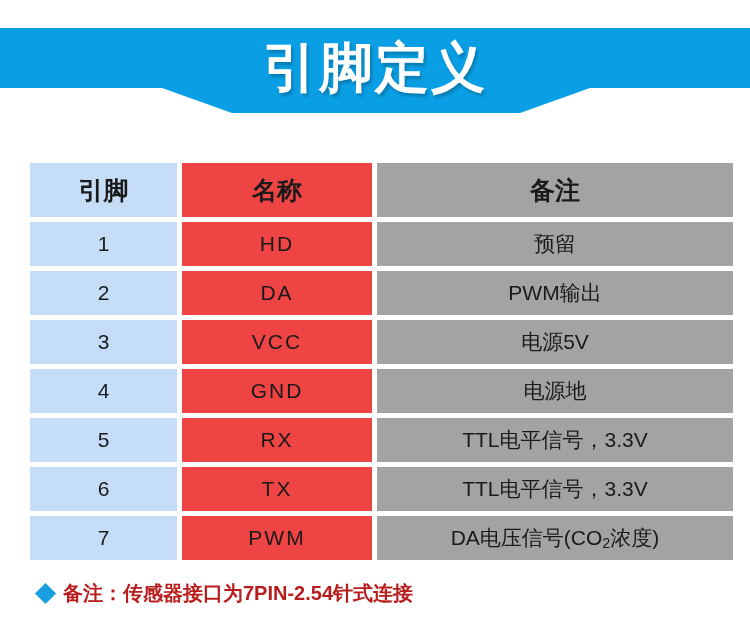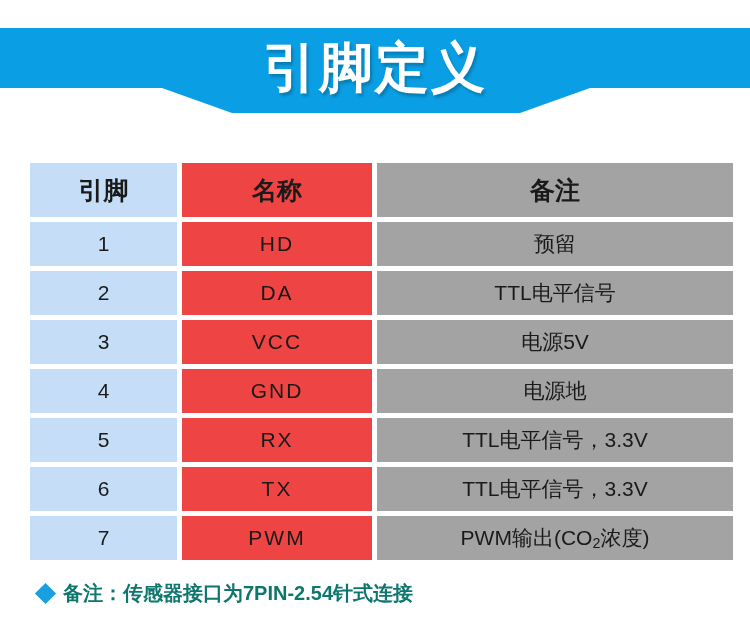--- a/index.html
+++ b/index.html
@@ -106,21 +106,21 @@
   }
 
   
   .footnote {
     position: absolute;
     left: 38px;
     top: 580px;
     display: flex;
     align-items: center;
     gap: 10px;
-    color: #0f766e;
+    color: #b91c1c;
     font-size: 20px;
     font-weight: bold;
     white-space: nowrap;
   }
   .diamond-icon {
     width: 15px;
     height: 15px;
     background: #1a9fe0;
     transform: rotate(45deg);
     flex: 0 0 auto;
@@ -149,21 +149,21 @@
   </thead>
   <tbody>
     <tr>
       <td class="col-a">1</td>
       <td class="col-b cell-name">HD</td>
       <td class="col-c">预留</td>
     </tr>
     <tr>
       <td class="col-a">2</td>
       <td class="col-b cell-name">DA</td>
-      <td class="col-c">TTL电平信号</td>
+      <td class="col-c">PWM输出</td>
     </tr>
     <tr>
       <td class="col-a">3</td>
       <td class="col-b cell-name">VCC</td>
       <td class="col-c">电源5V</td>
     </tr>
     <tr>
       <td class="col-a">4</td>
       <td class="col-b cell-name">GND</td>
       <td class="col-c">电源地</td>
@@ -174,21 +174,21 @@
       <td class="col-c">TTL电平信号，3.3V</td>
     </tr>
     <tr>
       <td class="col-a">6</td>
       <td class="col-b cell-name">TX</td>
       <td class="col-c">TTL电平信号，3.3V</td>
     </tr>
     <tr>
       <td class="col-a">7</td>
       <td class="col-b cell-name">PWM</td>
-      <td class="col-c"><span>PWM输出(CO</span><sub>2</sub><span>浓度)</span></td>
+      <td class="col-c"><span>DA电压信号(CO</span><sub>2</sub><span>浓度)</span></td>
     </tr>
   </tbody>
 </table>
 
 <div class="footnote">
   <span class="diamond-icon"></span>
   <span>备注：传感器接口为7PIN-2.54针式连接</span>
 </div>
 
 </body></html>

